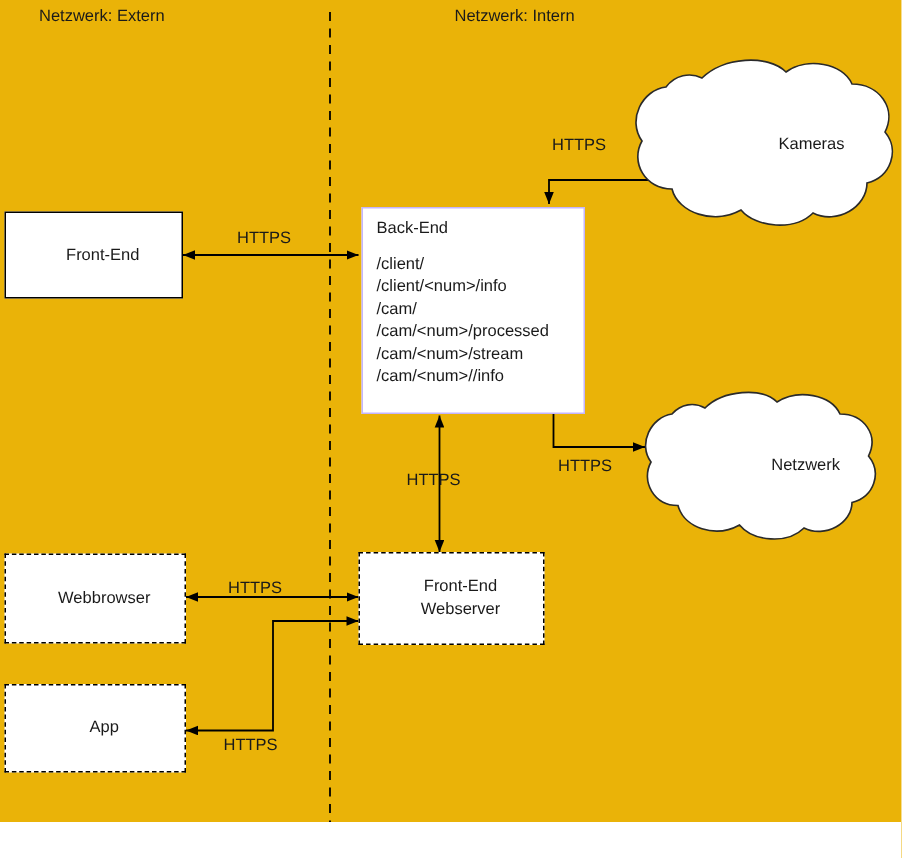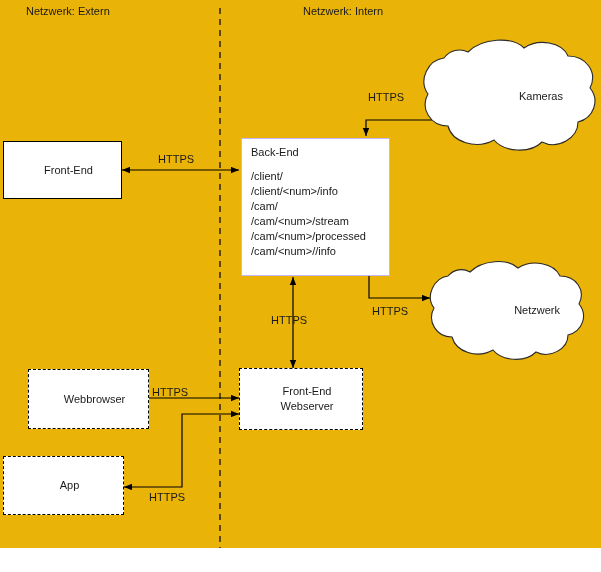--- a/index.html
+++ b/index.html
@@ -143,27 +143,27 @@
   <div class="node-box solid" style="left:3px; top:141px; width:119px; height:58px;">
     <span>Front-End</span>
   </div>
 
   <div class="backend-box" style="left:241px; top:138px; width:149px; height:138px;">
     <div class="backend-title">Back-End</div>
     <div class="backend-endpoints">
       <div>/client/</div>
       <div>/client/&lt;num&gt;/info</div>
       <div>/cam/</div>
+      <div>/cam/&lt;num&gt;/processed</div>
       <div>/cam/&lt;num&gt;/stream</div>
-      <div>/cam/&lt;num&gt;/processed</div>
       <div>/cam/&lt;num&gt;//info</div>
     </div>
   </div>
 
-  <div class="node-box dashed" style="left:3px; top:369px; width:121px; height:60px;margin-left:25px;">
+  <div class="node-box dashed" style="left:3px; top:369px; width:121px; height:60px;">
     <span>Webbrowser</span>
   </div>
 
   <div class="node-box dashed" style="left:3px; top:456px; width:121px; height:59px;">
     <span>App</span>
   </div>
 
   <div class="node-box dashed" style="left:239px; top:368px; width:124px; height:62px; flex-direction:column;">
     <span>Front-End</span>
     <span>Webserver</span>

